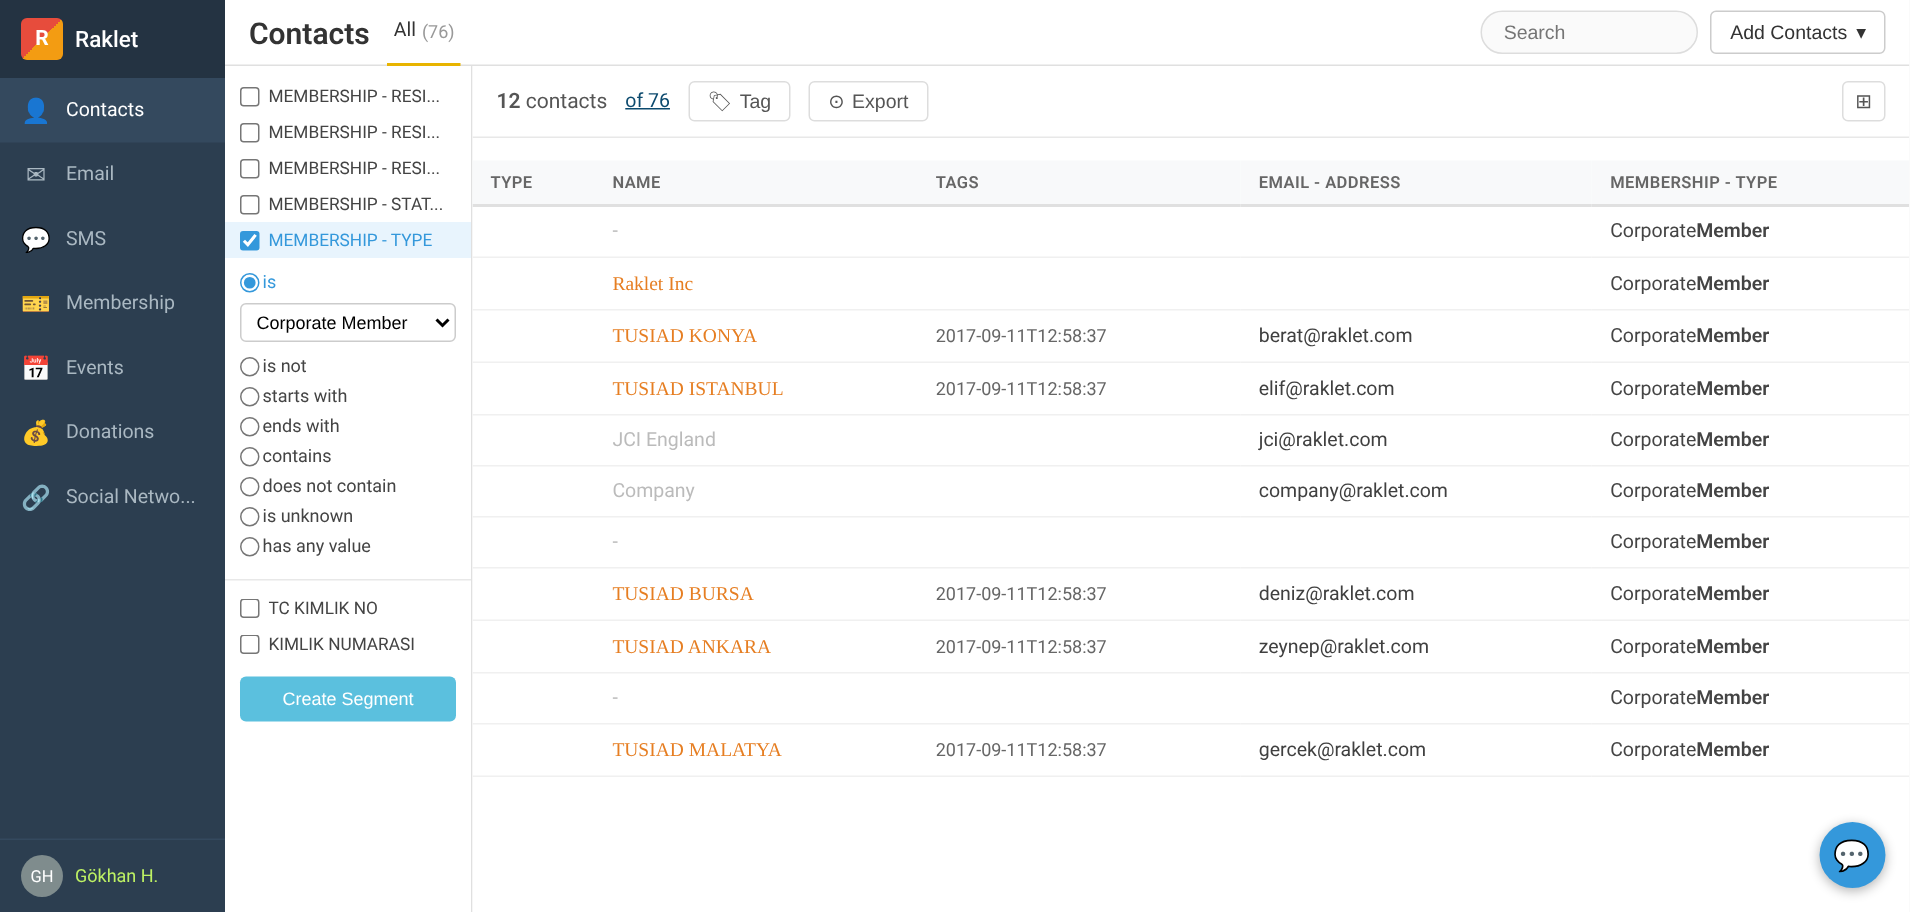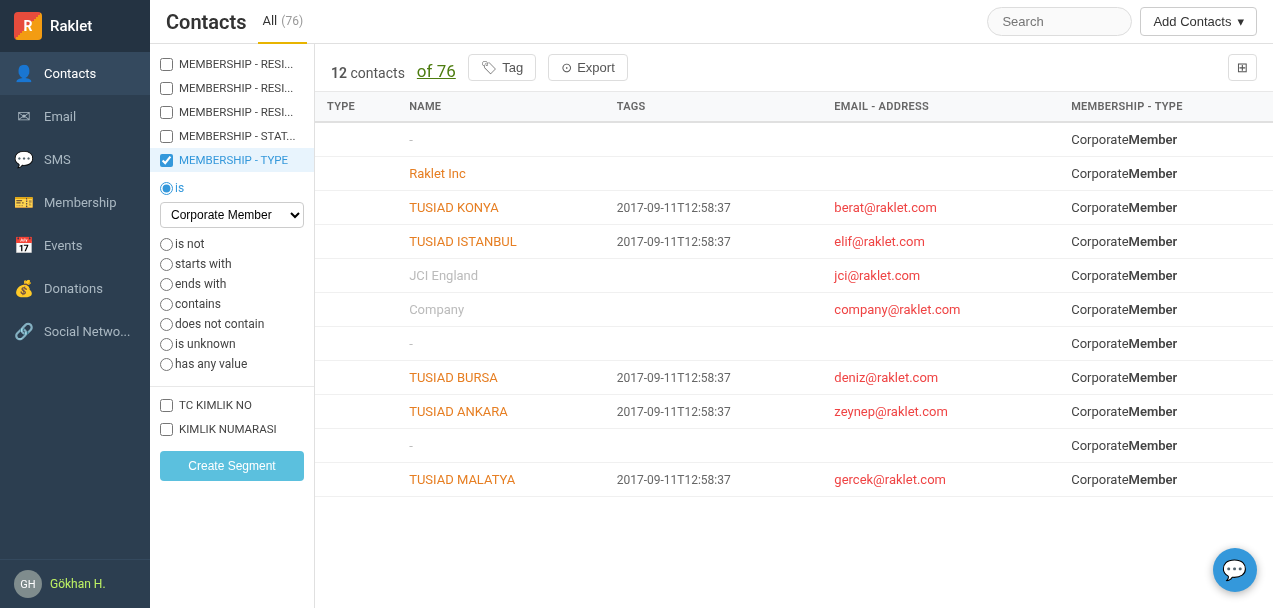--- a/index.html
+++ b/index.html
@@ -219,31 +219,31 @@
     .table-area {
       flex: 1;
       background: white;
       overflow: hidden;
       display: flex;
       flex-direction: column;
     }
 
     .table-toolbar {
       display: flex;
-      align-items: flex-end;
+      align-items: center;
       padding: 10px 16px;
       border-bottom: 1px solid #e8e8e8;
       gap: 12px;
     }
     .contacts-count {
       font-size: 14px;
       color: #555;
     }
     .contacts-count strong { font-weight: 600; }
-    .contacts-total { color: #4d7c0f; font-size: 17px; text-decoration: underline; }
+    .contacts-total { color: #0c4a6e; font-size: 13px; text-decoration: underline; }
 
     .toolbar-btn {
       border: 1px solid #ddd;
       background: white;
       border-radius: 4px;
       padding: 5px 12px;
       font-size: 13px;
       cursor: pointer;
       display: flex;
       align-items: center;
@@ -264,20 +264,21 @@
     }
 
     
     .data-table {
       flex: 1;
       overflow-y: auto;
     }
     table {
       width: 100%;
       border-collapse: collapse;
+      margin-top: 15px;
     }
     thead th {
       background: #f8f9fa;
       border-bottom: 2px solid #e0e0e0;
       padding: 8px 12px;
       text-align: left;
       font-size: 11px;
       font-weight: 600;
       color: #666;
       text-transform: uppercase;
@@ -290,23 +291,24 @@
     tbody td {
       padding: 9px 12px;
       font-size: 13px;
       color: #444;
       vertical-align: middle;
     }
     .link-name {
       color: #e67e22;
       cursor: pointer;
       text-decoration: none;
+      font-family: Liberation Serif, serif;
     }
     .email-link {
-      color: #ef4444;
+      color: #404040;
       cursor: pointer;
       text-decoration: none;
     }
     .dash-cell { color: #bbb; }
 
     
     .chat-bubble {
       position: fixed;
       bottom: 16px;
       right: 16px;

